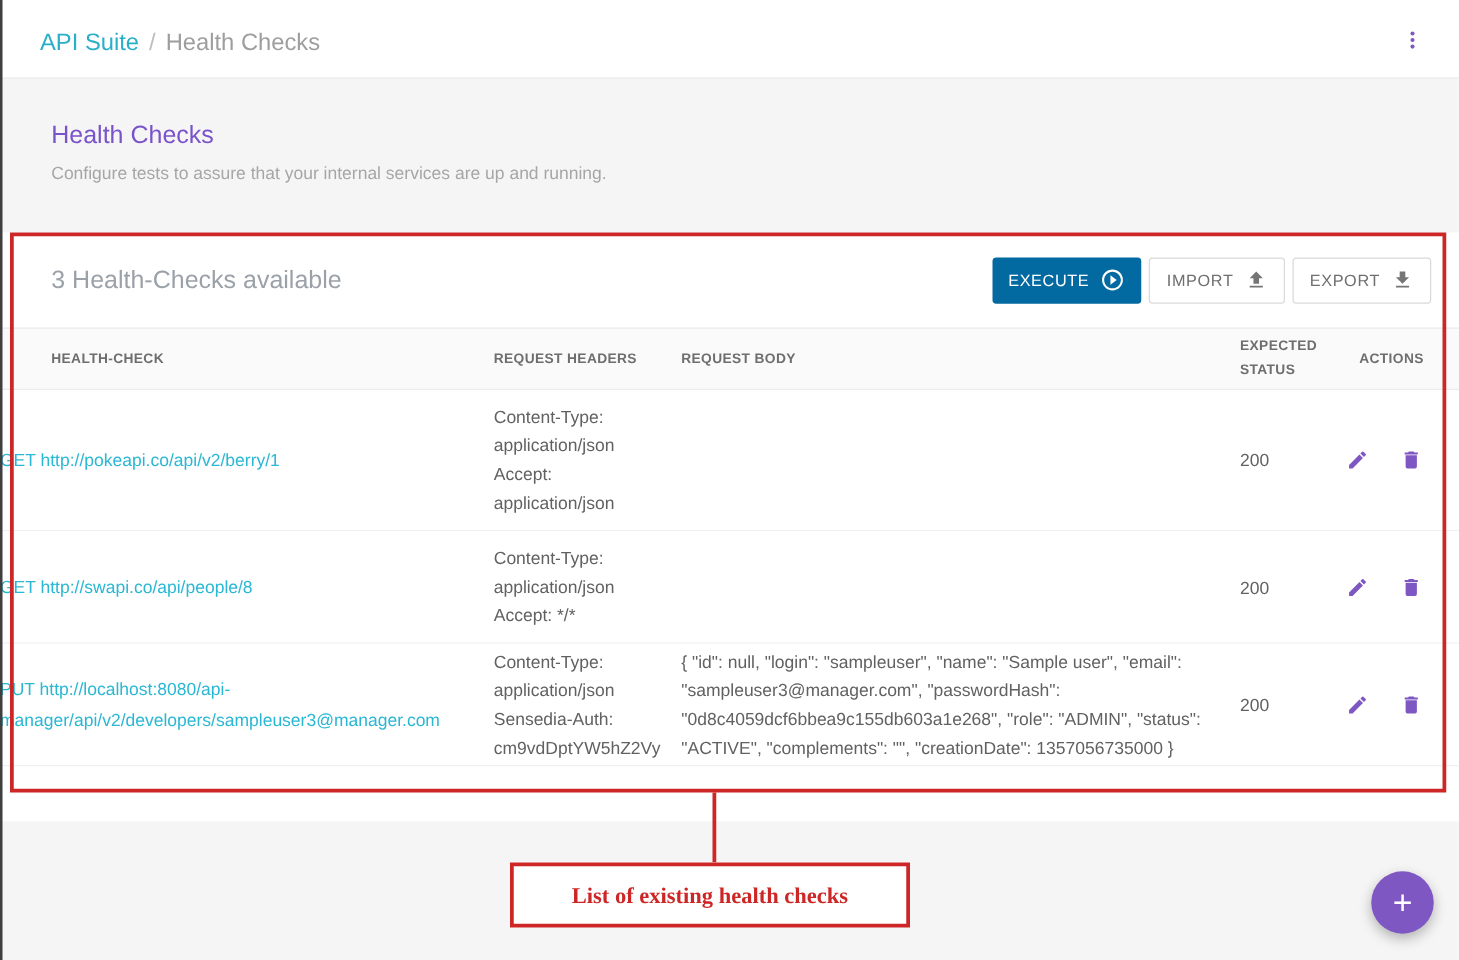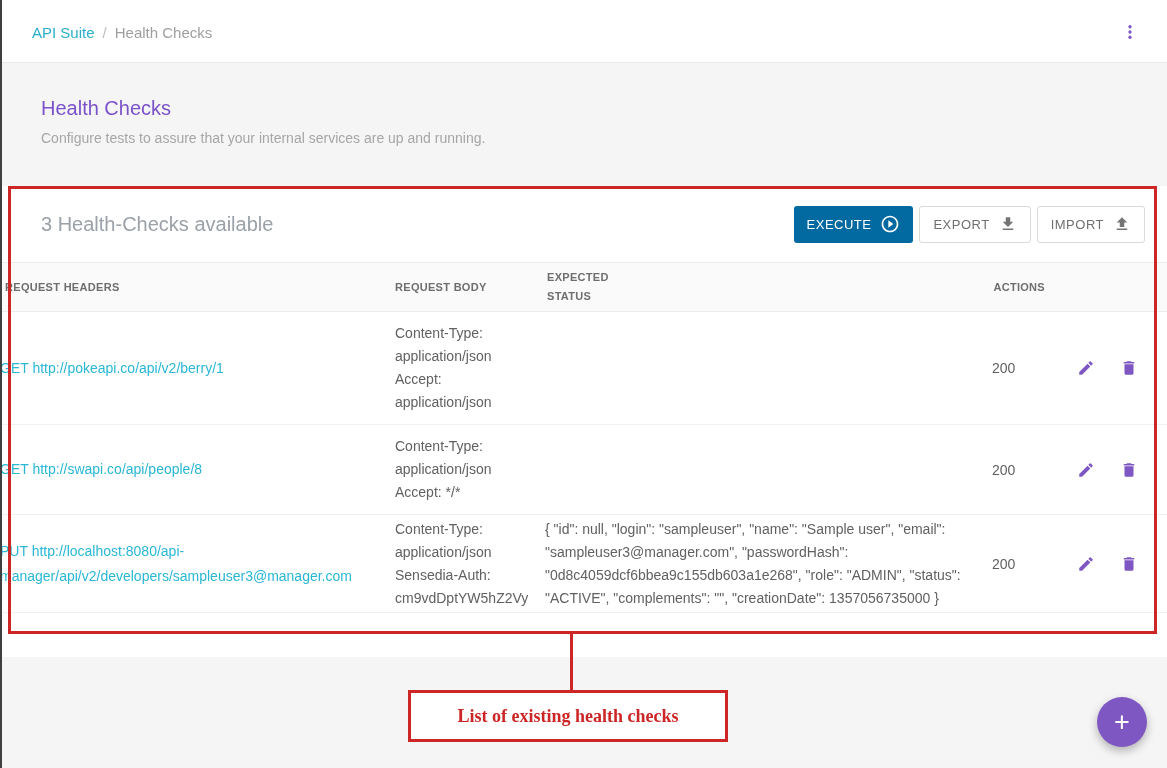--- a/index.html
+++ b/index.html
@@ -10,21 +10,21 @@
     position:relative;
     overflow:hidden;
   }
   .screen-edge { position:absolute; left:0; top:0; width:2px; height:768px; background:#3f3f3f; z-index:40; }
 
   
   .topbar {
     position:absolute; left:0; top:0; width:1167px; height:63px;
     background:#ffffff; border-bottom:1px solid #e9e9e9;
   }
-  .breadcrumb { position:absolute; left:32px; top:24px; font-size:15px; display:flex; gap:8px; align-items:center; }
+  .breadcrumb { position:absolute; left:32px; top:24px; font-size:19px; display:flex; gap:8px; align-items:center; }
   .bc-root { color:#2aafc9; cursor:pointer; }
   .bc-sep { color:#bdbdbd; }
   .bc-current { color:#9e9e9e; }
   .kebab { position:absolute; right:26px; top:21px; width:22px; height:22px; display:flex; align-items:center; justify-content:center; cursor:pointer; }
 
   
   .page-head { position:absolute; left:41px; top:97px; }
   .page-title { font-size:20px; font-weight:400; color:#7a52c9; }
   .page-sub { margin-top:10px; font-size:14px; color:#a6a6a6; }
 
@@ -120,39 +120,40 @@
     <div class="btn-group">
       <button class="btn btn-execute">
         <span>EXECUTE</span>
         <span>
           <svg width="20" height="20" viewBox="0 0 24 24" fill="#ffffff">
             <path d="M10 16.5l6-4.5-6-4.5v9zM12 2C6.48 2 2 6.48 2 12s4.48 10 10 10 10-4.48 10-10S17.52 2 12 2zm0 18c-4.41 0-8-3.59-8-8s3.59-8 8-8 8 3.59 8 8-3.59 8-8 8z"></path>
           </svg>
         </span>
       </button>
       <button class="btn btn-plain">
+        <span>IMPORT</span>
+        <span>
+          <svg width="18" height="18" viewBox="0 0 24 24" fill="#757575">
+            <path d="M9 16h6v-6h4l-7-7-7 7h4zm-4 2h14v2H5z"></path>
+          </svg>
+        </span>
+      </button>
+      <button class="btn btn-plain">
         <span>EXPORT</span>
         <span>
           <svg width="18" height="18" viewBox="0 0 24 24" fill="#757575">
             <path d="M19 9h-4V3H9v6H5l7 7 7-7zM5 18v2h14v-2H5z"></path>
           </svg>
         </span>
       </button>
-      <button class="btn btn-plain">
-        <span>IMPORT</span>
-        <span>
-          <svg width="18" height="18" viewBox="0 0 24 24" fill="#757575">
-            <path d="M9 16h6v-6h4l-7-7-7 7h4zm-4 2h14v2H5z"></path>
-          </svg>
-        </span>
-      </button>
     </div>
   </div>
 
   <div class="thead">
+    <div class="c1">HEALTH-CHECK</div>
     <div class="c2">REQUEST HEADERS</div>
     <div class="c3">REQUEST BODY</div>
     <div class="c4">EXPECTED STATUS</div>
     <div class="c5">ACTIONS</div>
   </div>
 
   <div class="trow r1">
     <div class="cell-link">GET http://pokeapi.co/api/v2/berry/1</div>
     <div class="cell-headers">Content-Type: application/json Accept: application/json</div>
     <div class="cell-body"></div>

